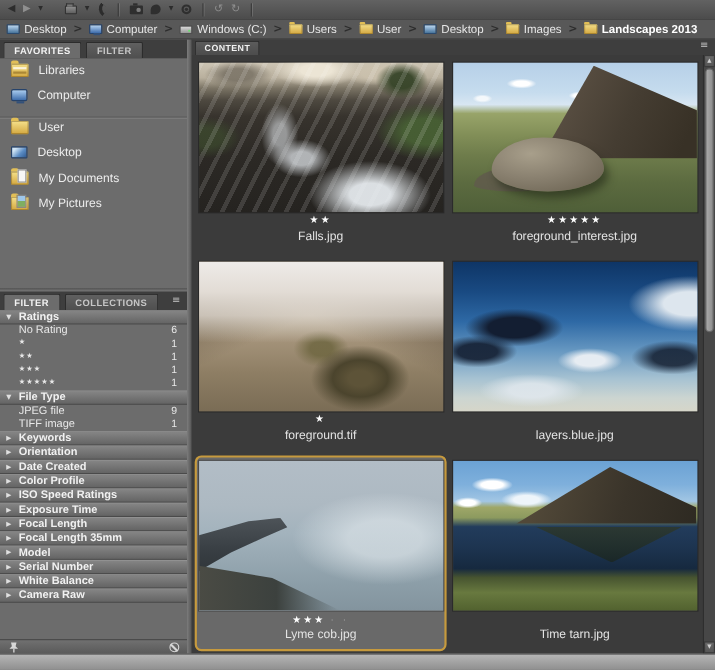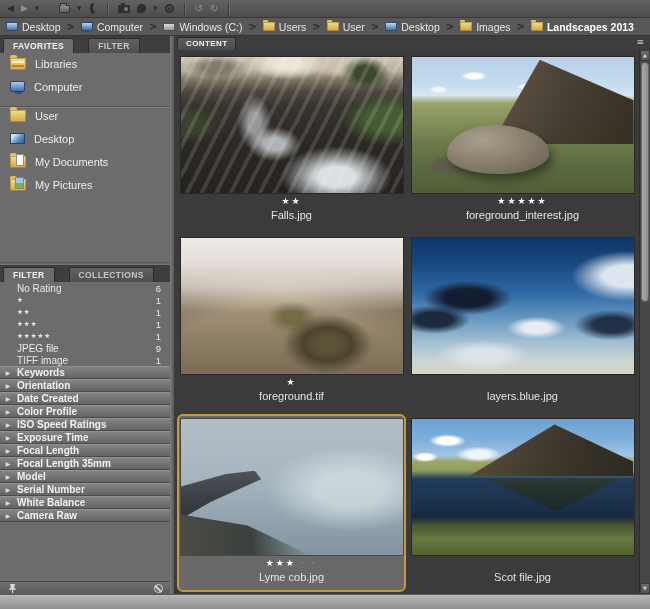--- a/index.html
+++ b/index.html
@@ -41,21 +41,21 @@
   .bi-drive{width:12px;height:8px;background:linear-gradient(#dcdcdc,#969696);border:1px solid #4f4f4f;border-radius:1px}
   .bi-drive::after{content:"";position:absolute;right:1px;bottom:1px;width:2px;height:2px;border-radius:50%;background:#6fdc6f}
 
   
   .main{flex:1;display:flex;min-height:0}
   .sidebar{width:170px;flex:0 0 auto;display:flex;flex-direction:column;background:#6c6c6c}
   .vsplit{width:4px;flex:0 0 auto;background:linear-gradient(90deg,#7c7c7c,#575757)}
   .hsplit{height:3px;flex:0 0 auto;background:linear-gradient(#515151,#7c7c7c)}
 
   .tabbar{height:17px;flex:0 0 auto;background:#3e3e3e;display:flex;align-items:flex-end;
-          padding:2px 3px 0;gap:14px}
+          padding:2px 3px 0;gap:4px}
   .tab{height:15px;line-height:14px;padding:0 9px;font-size:8.5px;font-weight:bold;letter-spacing:.4px;
        color:#c6c6c6;background:linear-gradient(#606060,#4f4f4f);border:1px solid #2c2c2c;border-bottom:none;
        border-radius:2px 2px 0 0;white-space:nowrap}
   .tab.active{background:#6c6c6c;color:#f2f2f2}
   .tab-spacer{flex:1}
   .panel-menu{font-size:9px;color:#c9c9c9;align-self:center;padding:0 3px 2px 0}
 
   
   .favorites-panel{height:226px;flex:0 0 auto;display:flex;flex-direction:column}
   .fav-list{flex:1;padding-top:5px}
@@ -71,21 +71,21 @@
   .fi-monitor::after{content:"";position:absolute;left:4px;bottom:-3px;width:7px;height:2px;background:#33517a}
   .fi-screen{width:15px;height:11px;background:linear-gradient(135deg,#cfe4f5 20%,#5b8cc4 60%,#2f5a92);border:1px solid #26436b;border-radius:1px}
 
   
   .filter-panel{flex:1;display:flex;flex-direction:column;min-height:0}
   .filter-list{flex:1;overflow:hidden}
   .fsec{height:13px;display:flex;align-items:center;gap:5px;padding:0 6px 0 4px;
         background:linear-gradient(#848484,#646464);border-top:1px solid #919191;border-bottom:1px solid #4a4a4a;
         color:#f1f1f1;font-weight:bold;font-size:10px;cursor:default}
   .tri{font-size:6px;color:#e0e0e0;width:8px;text-align:center}
-  .frow{height:12px;display:flex;align-items:center;justify-content:space-between;
+  .frow{height:12px;display:flex;justify-content:space-between;
         padding:0 9px 0 17px;color:#e8e8e8;font-size:10px;cursor:default}
   .stars-sm{font-family:"DejaVu Sans",sans-serif;font-size:6.5px;letter-spacing:1px}
   .fcount{font-size:9.5px}
   .filter-footer{height:13px;flex:0 0 auto;background:linear-gradient(#707070,#5a5a5a);
                  border-top:1px solid #494949;display:flex;align-items:center;justify-content:space-between;padding:0 7px}
   .ic-clear{width:9px;height:9px;border:1.5px solid #d6d6d6;border-radius:50%;position:relative}
   .ic-clear::after{content:"";position:absolute;left:-1px;top:3px;width:9px;height:1.5px;background:#d6d6d6;transform:rotate(45deg)}
 
   
   .content{flex:1;display:flex;flex-direction:column;min-width:0}
@@ -290,20 +290,24 @@
 
       <div class="filter-panel">
         <div class="tabbar">
           <span class="tab active">FILTER</span>
           <span class="tab">COLLECTIONS</span>
           <span class="tab-spacer"></span>
           <span class="panel-menu glyph">≡</span>
         </div>
         <div class="filter-list">
 
+          <div class="fsec">
+            <span class="tri glyph">▼</span>
+            <span>Ratings</span>
+          </div>
           <div class="frow">
             <span>No Rating</span>
             <span class="fcount">6</span>
           </div>
           <div class="frow">
             <span class="stars-sm">★</span>
             <span class="fcount">1</span>
           </div>
           <div class="frow">
             <span class="stars-sm">★★</span>
@@ -311,20 +315,24 @@
           </div>
           <div class="frow">
             <span class="stars-sm">★★★</span>
             <span class="fcount">1</span>
           </div>
           <div class="frow">
             <span class="stars-sm">★★★★★</span>
             <span class="fcount">1</span>
           </div>
 
+          <div class="fsec">
+            <span class="tri glyph">▼</span>
+            <span>File Type</span>
+          </div>
           <div class="frow">
             <span>JPEG file</span>
             <span class="fcount">9</span>
           </div>
           <div class="frow">
             <span>TIFF image</span>
             <span class="fcount">1</span>
           </div>
 
           <div class="fsec">
@@ -427,21 +435,21 @@
             <div class="stars">
               <span>★★★</span>
               <span class="rating-empty">· ·</span>
             </div>
             <div class="fname">Lyme cob.jpg</div>
           </div>
 
           <div class="cell">
             <div class="thumb scene-tarn"></div>
             <div class="stars"></div>
-            <div class="fname">Scot file.jpg</div>
+            <div class="fname">Time tarn.jpg</div>
           </div>
 
         </div>
 
         <div class="scrollbar">
           <div class="sb-btn glyph">▲</div>
           <div class="sb-track">
             <div class="sb-thumb"></div>
           </div>
           <div class="sb-btn glyph">▼</div>

